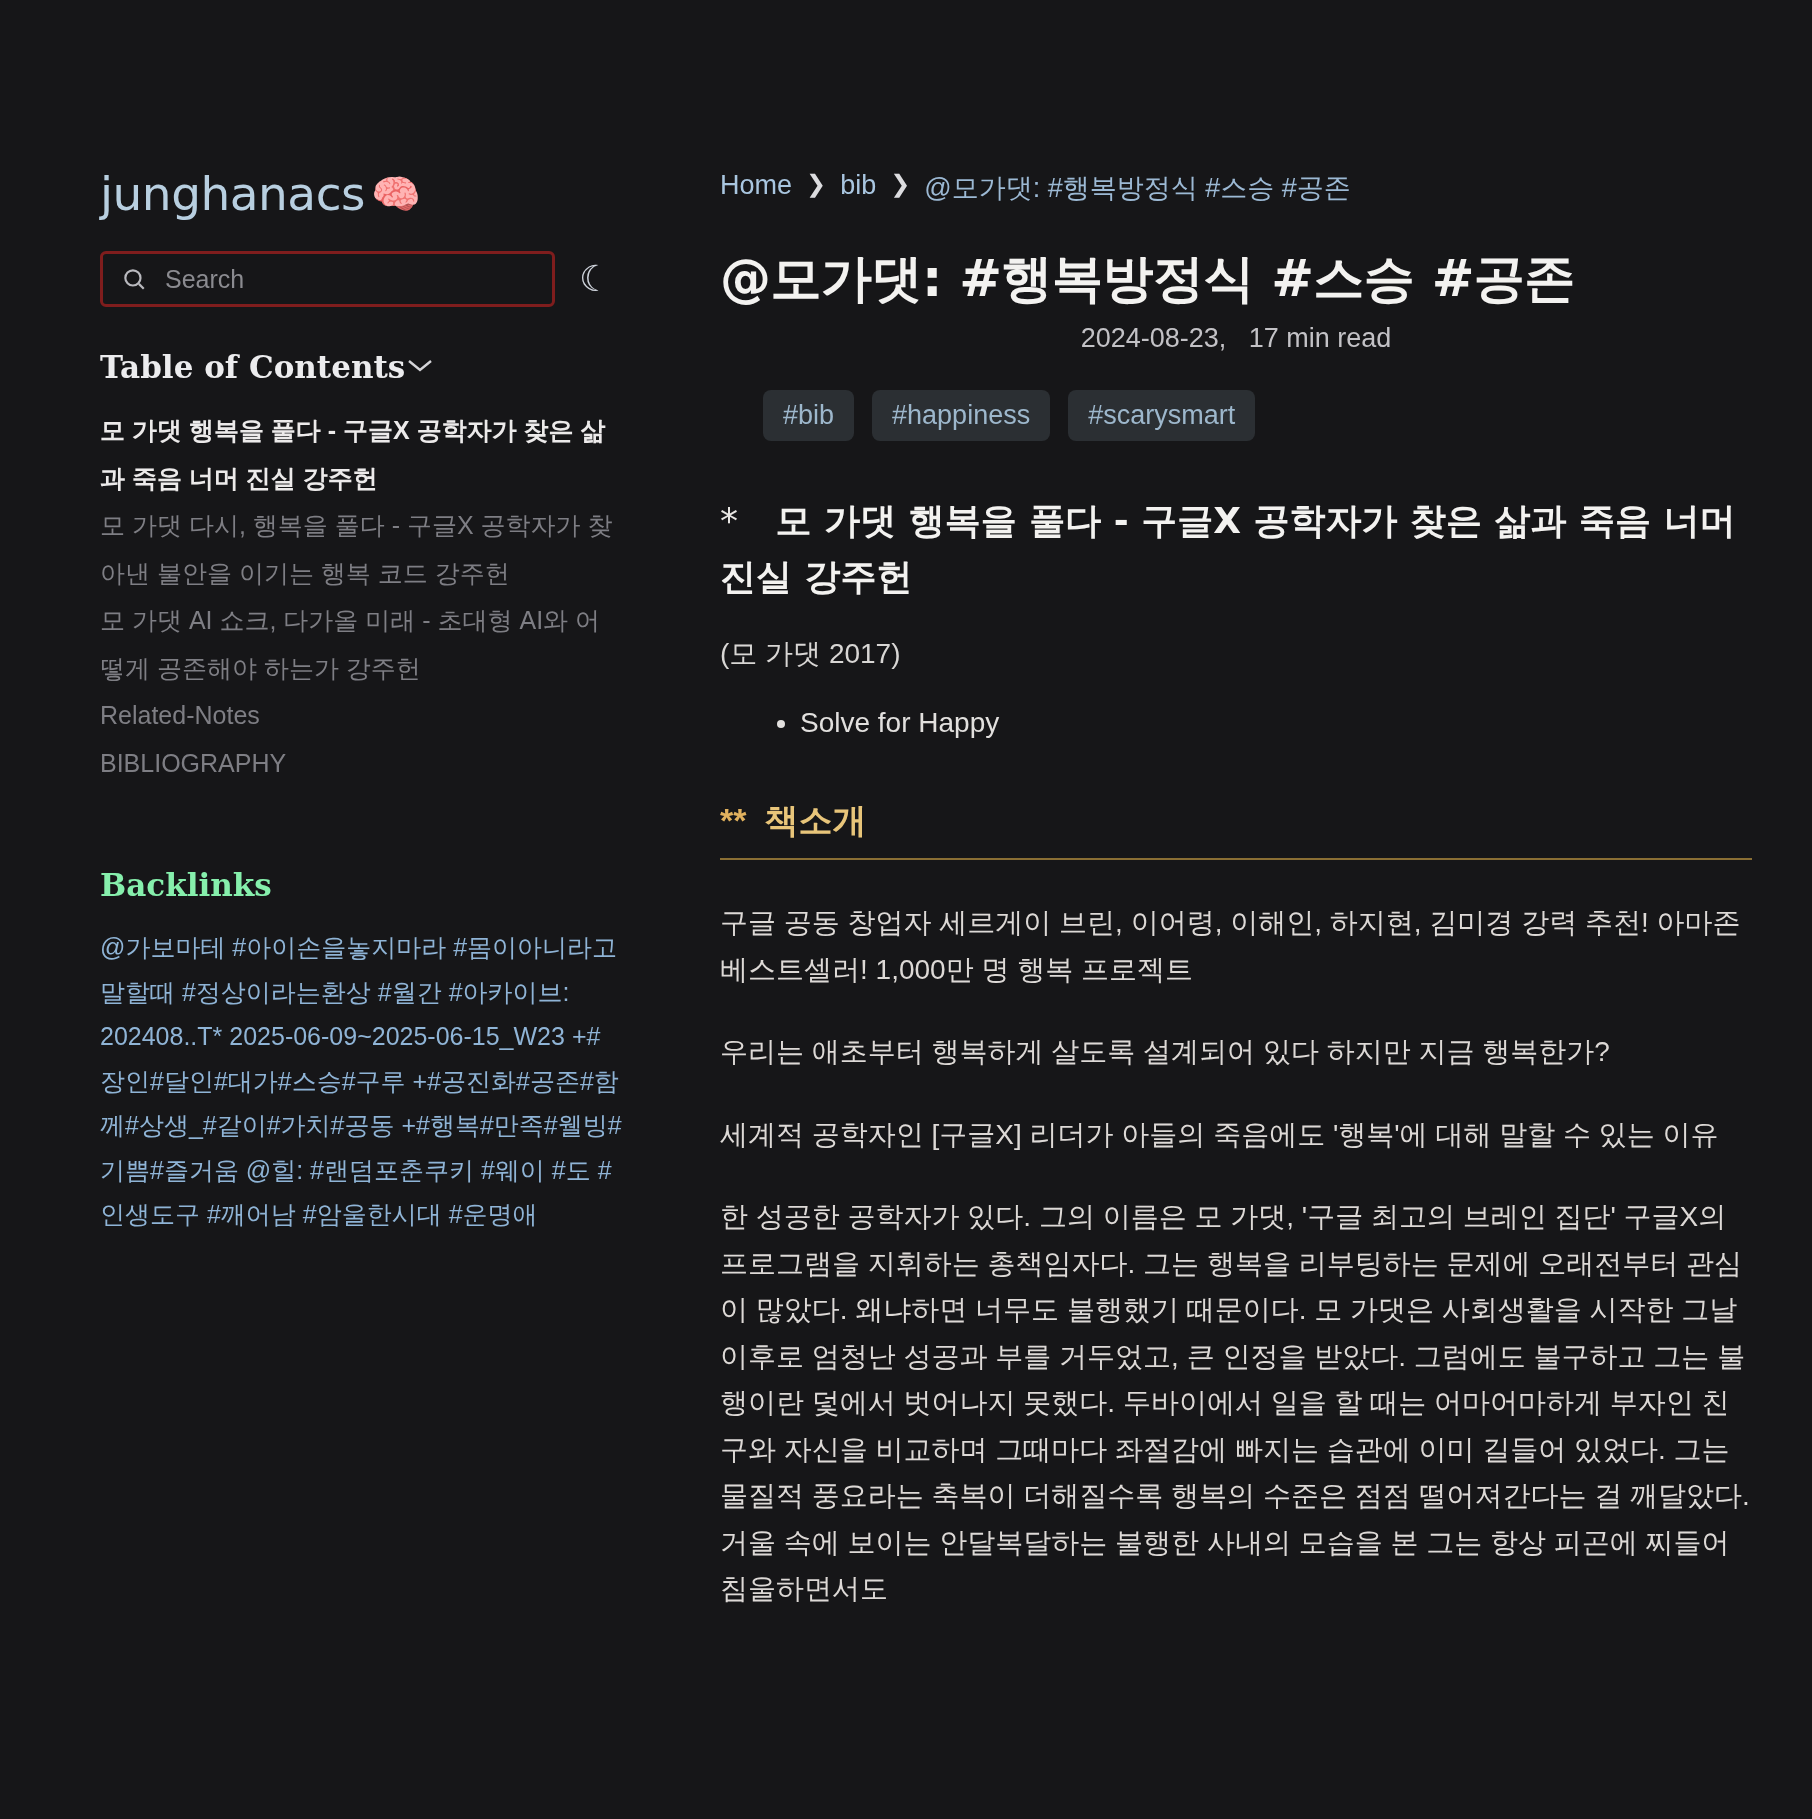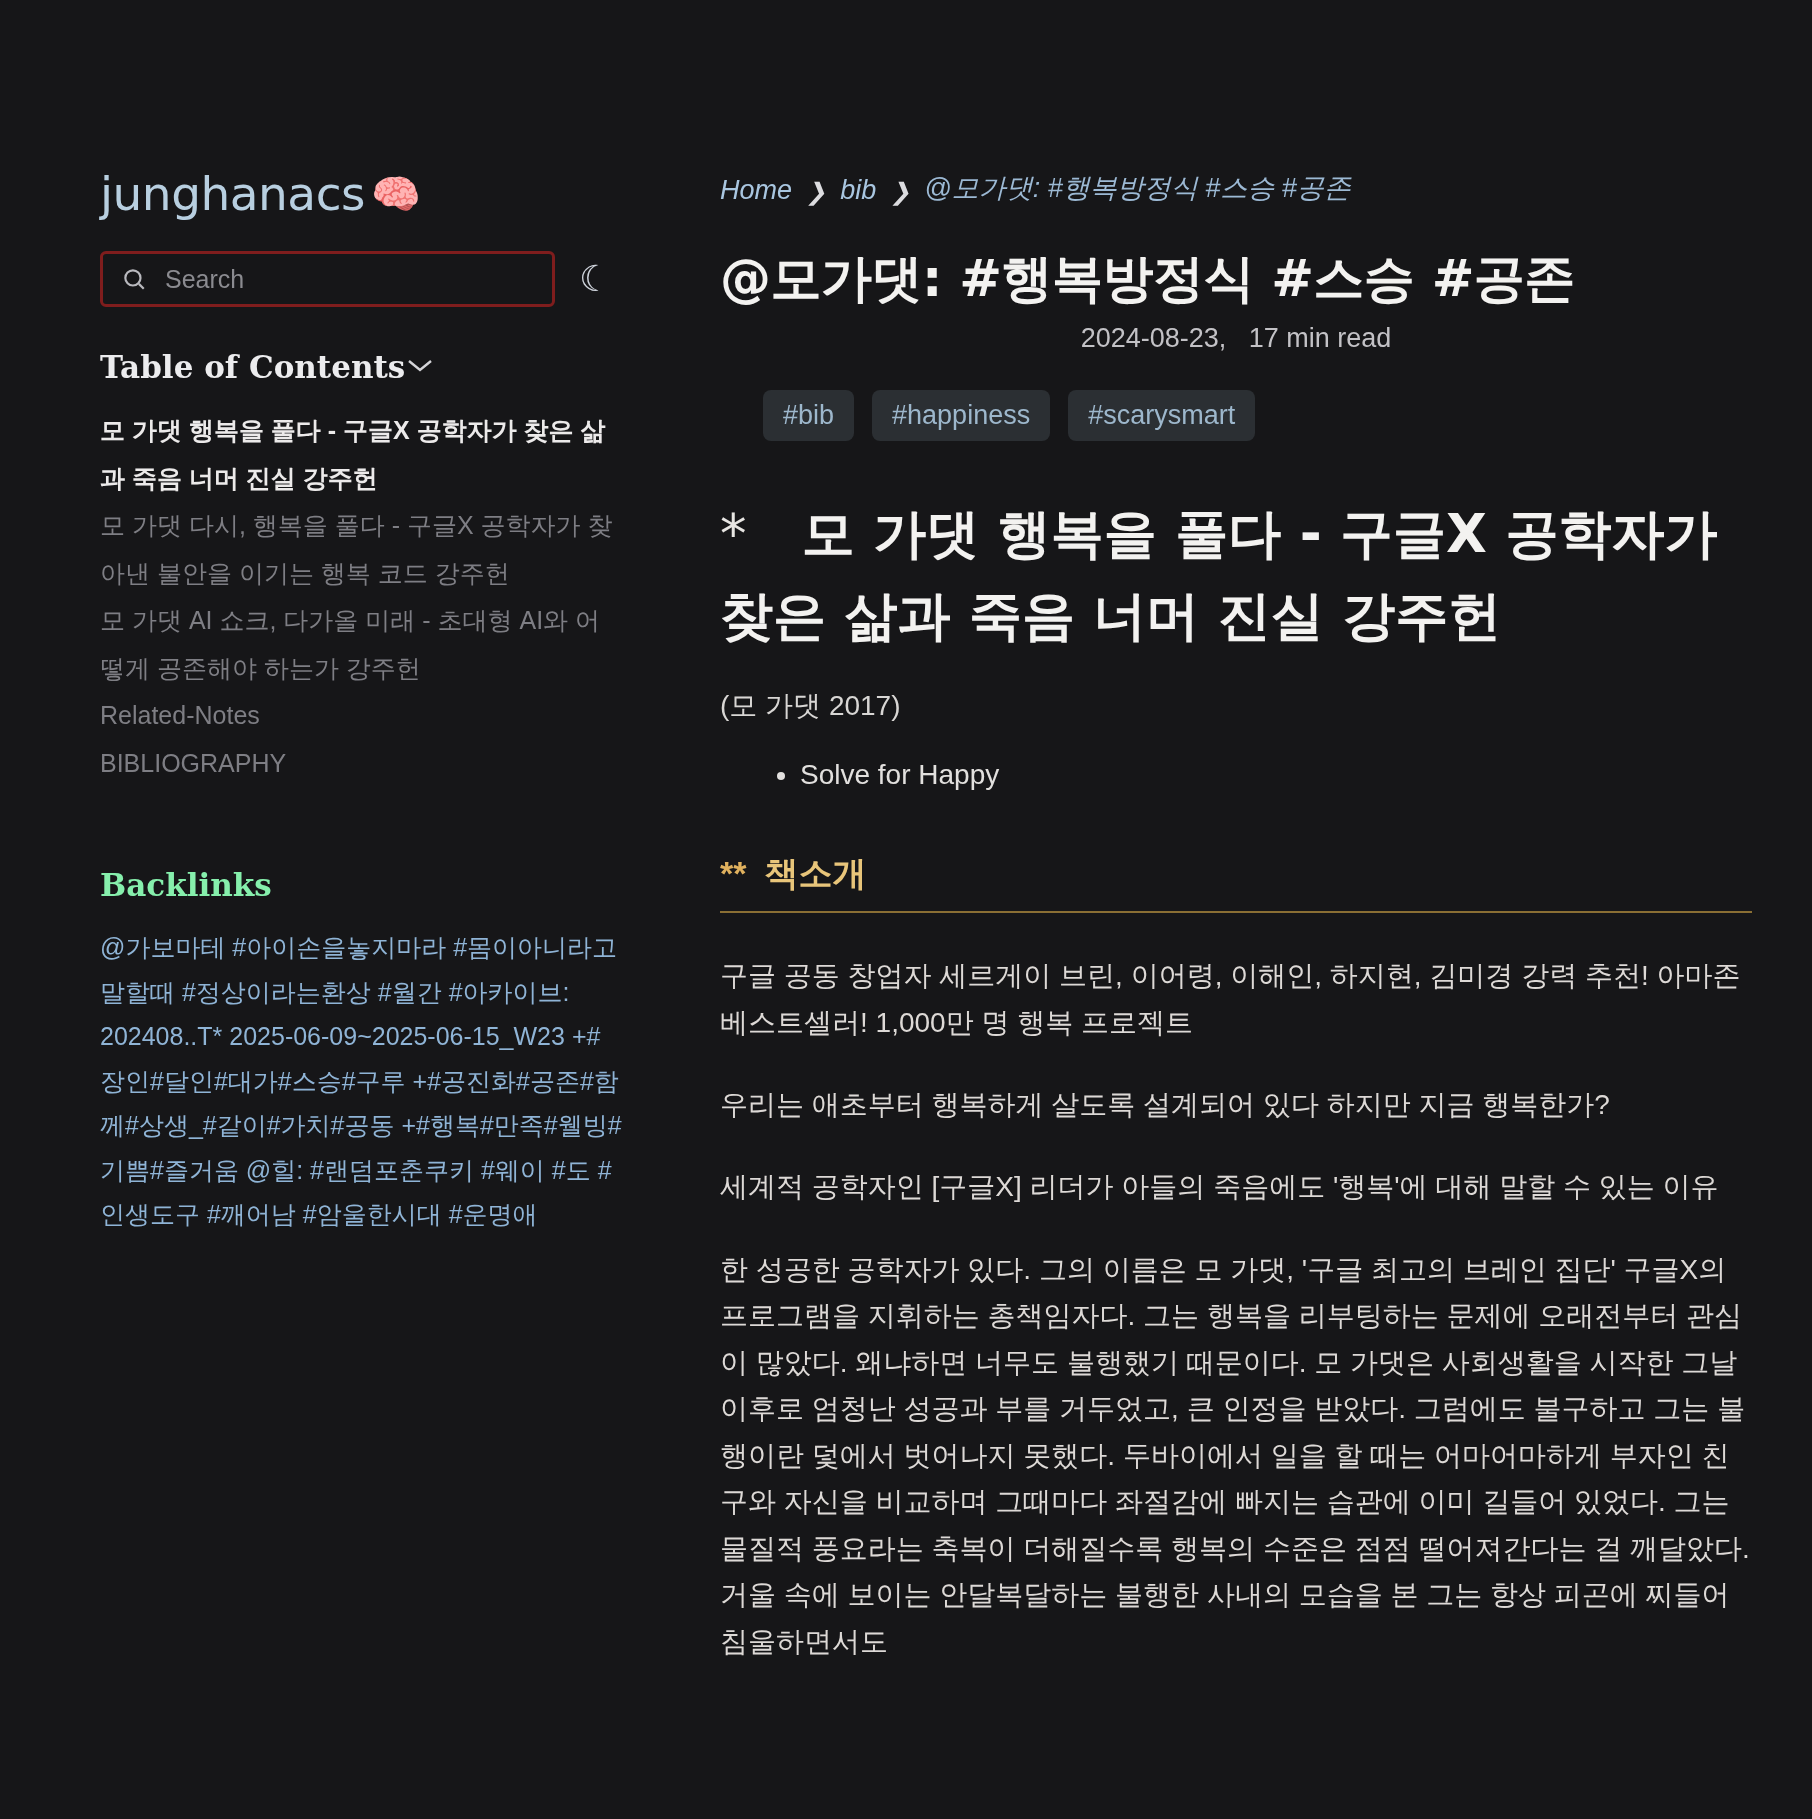--- a/index.html
+++ b/index.html
@@ -116,27 +116,26 @@
   }
   .backlinks-body span { cursor: pointer; }
   
   .main {
     flex: 1 1 auto;
     min-width: 0;
     padding-left: 65px;
   }
   .breadcrumb {
     display: flex;
-    align-items: flex-end;
+    align-items: flex-start;
     flex-wrap: wrap;
     gap: 14px;
     font-size: 27px;
     color: #a9c6e0;
     margin-bottom: 42px;
-    font-style: italic;
   }
   .breadcrumb .sep { color: #dcdcdf; font-size: 24px; }
   .crumb { cursor: pointer; }
   .crumb.current { color: #9cb9d4; }
   h1.post-title {
     font-family: "DejaVu Sans", sans-serif;
     font-size: 51px;
     font-weight: 700;
     letter-spacing: -0.5px;
     color: #f3f2f0;
@@ -153,21 +152,21 @@
   .tag {
     background: #2b2f33;
     color: #9db7cc;
     border-radius: 8px;
     padding: 10px 20px;
     font-size: 27px;
     cursor: pointer;
   }
   h2.sec {
     font-family: "DejaVu Sans", sans-serif;
-    font-size: 53px;
+    font-size: 36px;
     font-weight: 700;
     line-height: 1.55;
     color: #f3f2f0;
     margin: 12px 0 30px 0;
   }
   h2.sec .star { color: #e8e6e3; font-weight: 400; }
   .paren {
     font-size: 28px;
     color: #d8d6d4;
     margin: 0 0 26px 0;

